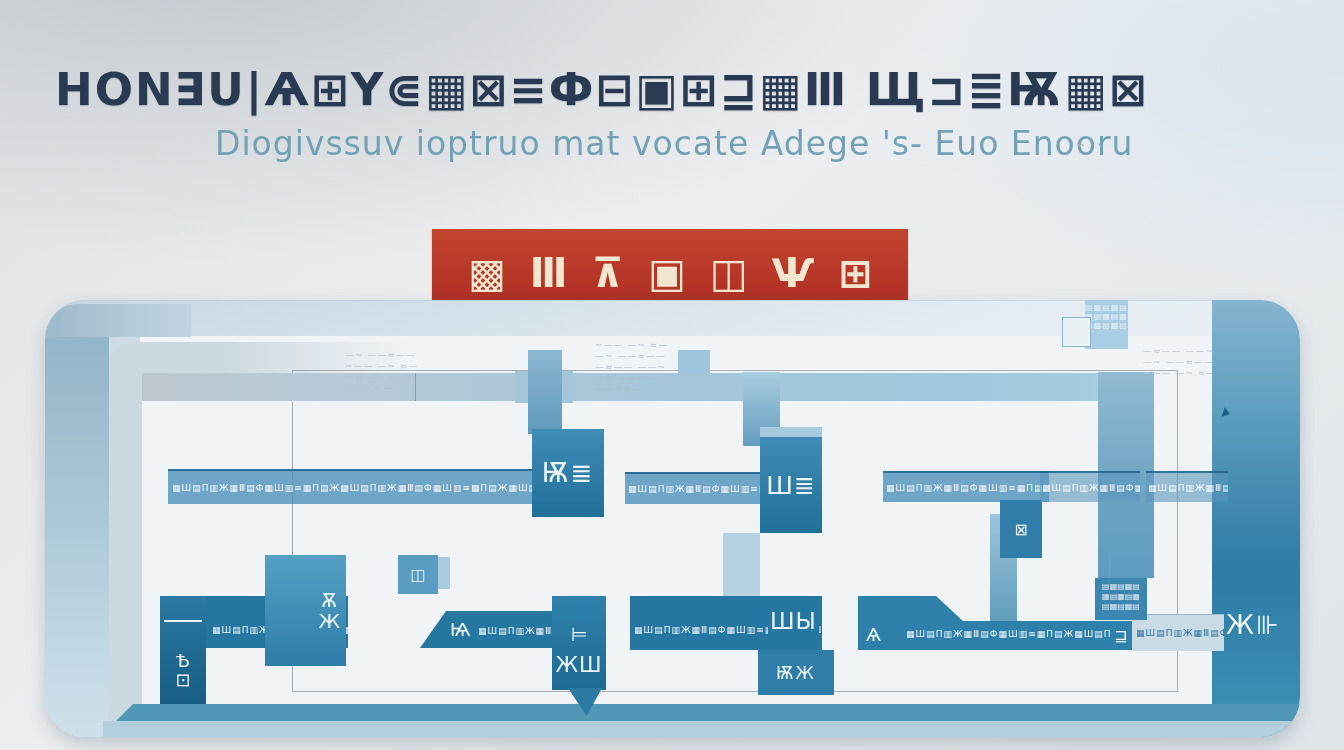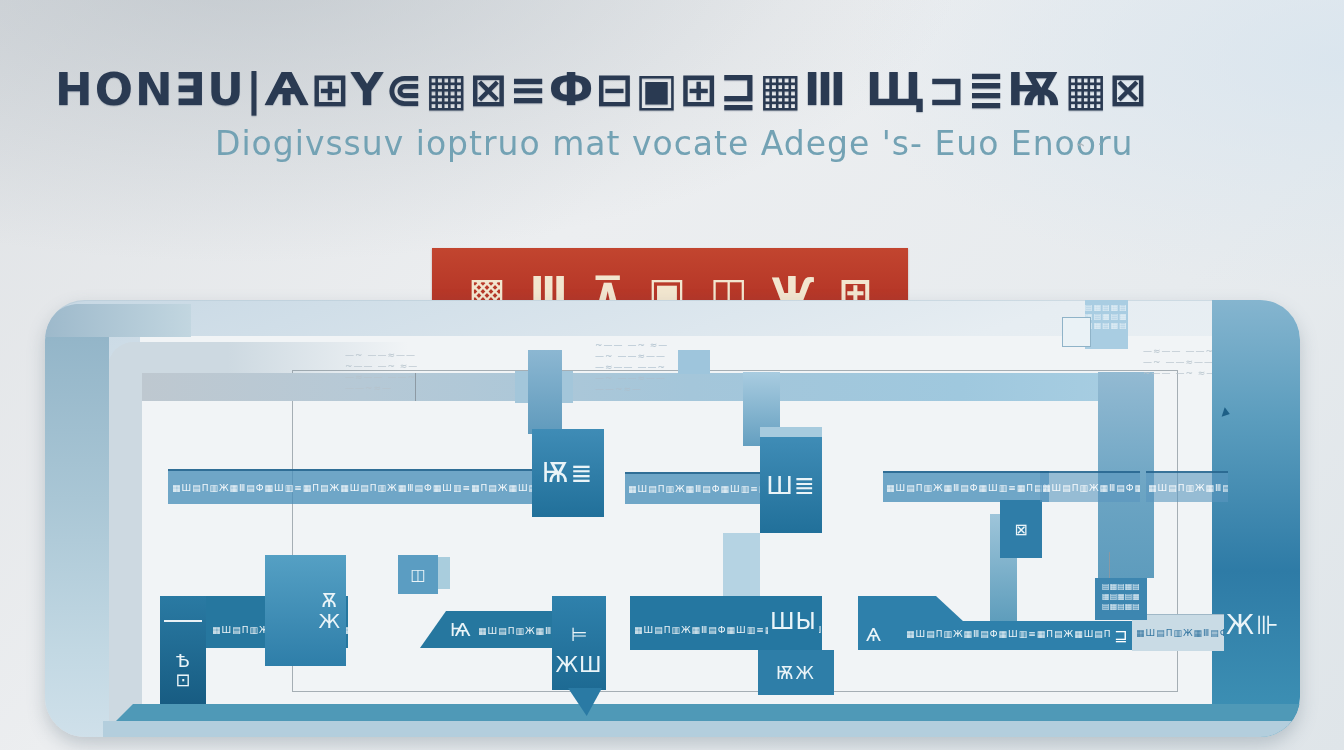--- a/index.html
+++ b/index.html
@@ -23,21 +23,21 @@
     left:215px;top:124px;width:920px;height:46px;
     font-size:33px;color:#73a2b4;letter-spacing:1px;white-space:nowrap;overflow:hidden;
   }
   .subscribble{left:1076px;top:136px;font-size:14px;color:#aeb8bf;letter-spacing:3px;}
   
   .banner{
     left:432px;top:229px;width:476px;height:88px;
     background:linear-gradient(180deg,#c2452f 0%,#b23225 70%,#a52e22 100%);
     display:flex;align-items:center;justify-content:center;
     color:#f2e6cf;font-size:40px;font-weight:bold;letter-spacing:24px;
-    text-indent:24px;box-shadow:0 1px 2px rgba(120,40,30,.35);margin-top:19px;
+    text-indent:24px;box-shadow:0 1px 2px rgba(120,40,30,.35);
   }
   
   .panel{
     left:45px;top:300px;width:1255px;height:437px;border-radius:40px;
     background:linear-gradient(160deg,#c7d8e4 0%,#e6edf2 42%,#e9eff3 60%,#d7e3ea 100%);
     box-shadow:0 8px 18px rgba(80,100,115,.28), inset 0 0 0 1px rgba(180,200,212,.5);
     overflow:hidden;
   }
   .innerwhite{left:95px;top:36px;width:1072px;height:369px;background:#f1f4f6;}
   .leftbandv{left:0;top:4px;width:64px;height:433px;border-radius:36px 0 0 36px;

